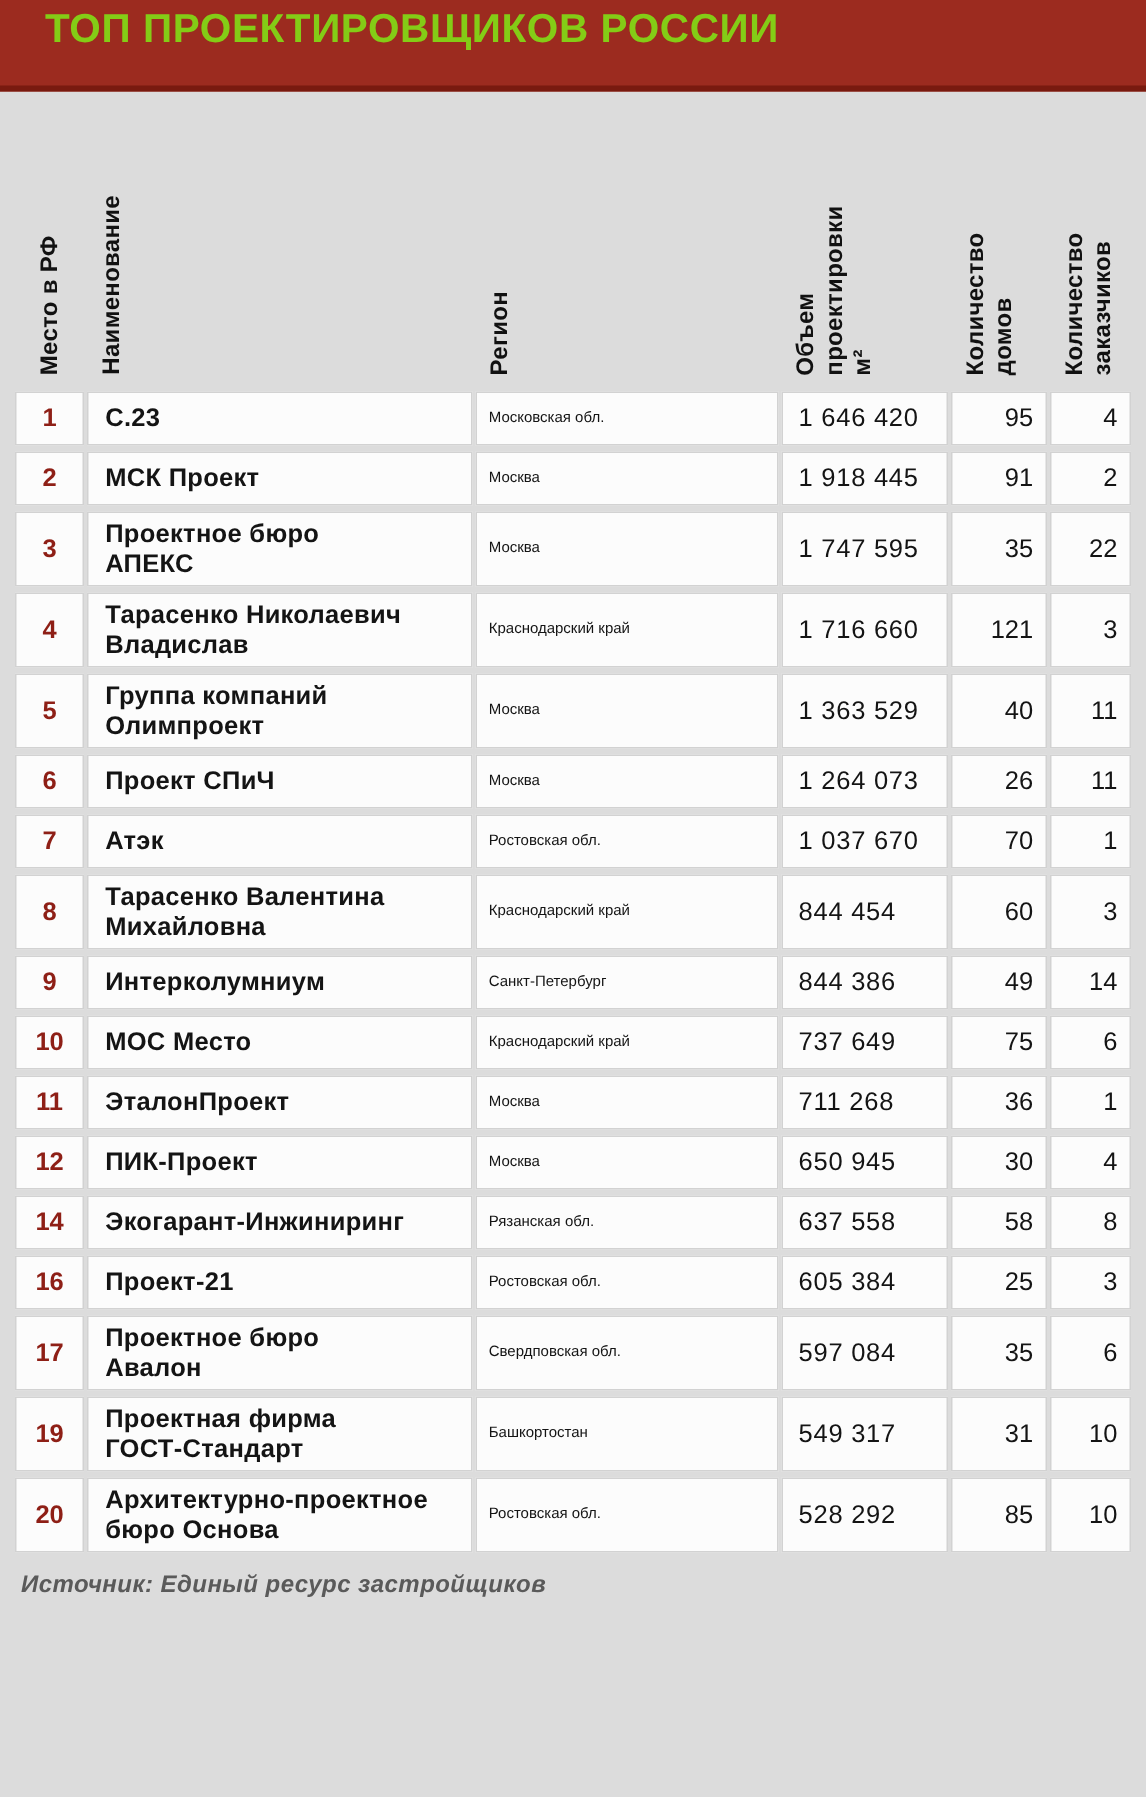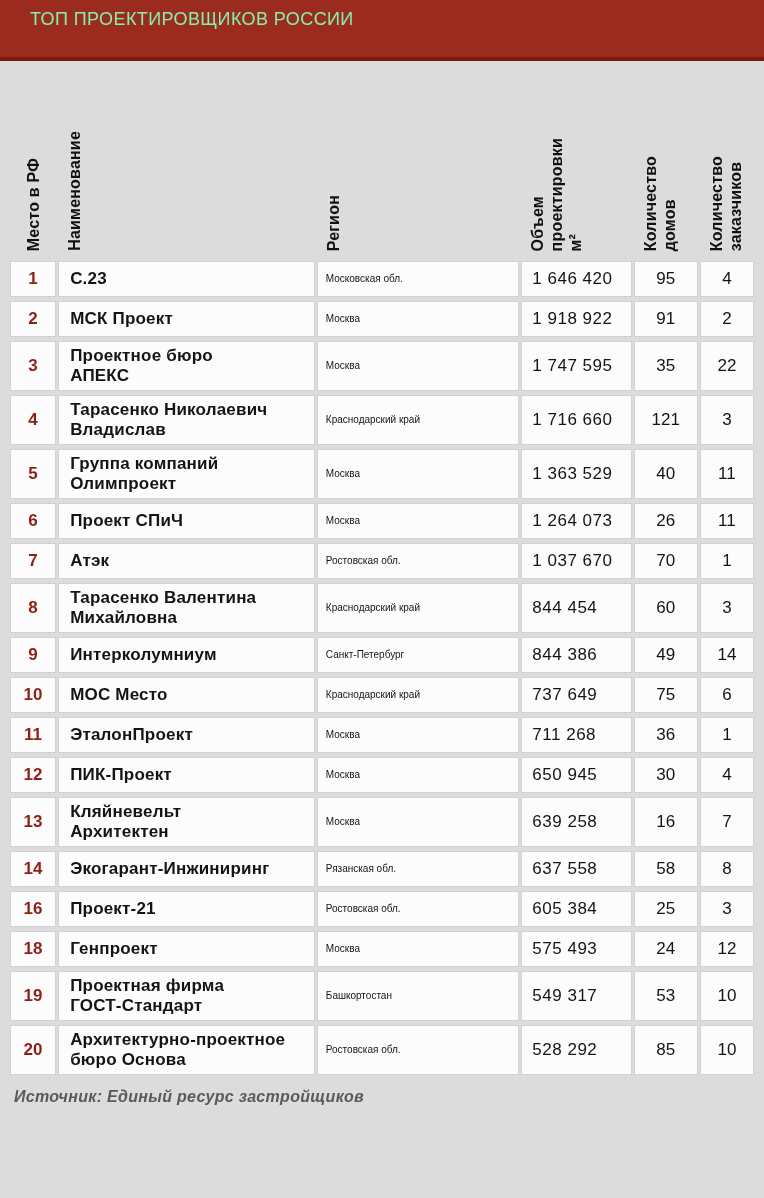--- a/index.html
+++ b/index.html
@@ -15,23 +15,23 @@
     overflow: hidden;
   }
   .banner {
     box-sizing: border-box;
     height: 61px;
     background: var(--banner-bg, #9c2b1f);
     border-bottom: 4px solid var(--banner-edge, #791a0f);
     padding: 6px 0 0 30px;
   }
   .banner .title-line {
-    color: #86efac;
-    font-weight: normal;
-    font-size: 18px;
+    color: #84cc16;
+    font-weight: bold;
+    font-size: 27px;
     line-height: 26px;
     letter-spacing: 0.4px;
     white-space: nowrap;
   }
   table.ranking {
     border-collapse: separate;
     border-spacing: 2px 4px;
     table-layout: fixed;
     width: 748px;
     margin: 0 0 0 8px;
@@ -79,21 +79,21 @@
     font-size: 17px;
   }
   td.name {
     font-weight: bold;
     white-space: pre-line;
     padding-left: 11px;
     letter-spacing: 0.2px;
   }
   td.region { font-size: 10px; }
   td.vol    { padding-left: 10px; letter-spacing: 0.5px; }
-  td.num    { text-align: center; }
+  td.num    { text-align: right; }
 
   .source-note {
     margin: 9px 0 0 14px;
     font-style: italic;
     font-weight: bold;
     font-size: 16px;
     letter-spacing: 0.3px;
     color: var(--footer-text, #5a5a5a);
   }
 </style>
@@ -147,21 +147,21 @@
           <td class="name">С.23</td>
           <td class="region">Московская обл.</td>
           <td class="vol">1 646 420</td>
           <td class="num">95</td>
           <td class="num">4</td>
         </tr>
         <tr>
           <td class="rank">2</td>
           <td class="name">МСК Проект</td>
           <td class="region">Москва</td>
-          <td class="vol">1 918 922</td>
+          <td class="vol">1 918 445</td>
           <td class="num">91</td>
           <td class="num">2</td>
         </tr>
         <tr>
           <td class="rank">3</td>
           <td class="name">Проектное бюро
 АПЕКС</td>
           <td class="region">Москва</td>
           <td class="vol">1 747 595</td>
           <td class="num">35</td>
@@ -236,59 +236,51 @@
         </tr>
         <tr>
           <td class="rank">12</td>
           <td class="name">ПИК-Проект</td>
           <td class="region">Москва</td>
           <td class="vol">650 945</td>
           <td class="num">30</td>
           <td class="num">4</td>
         </tr>
         <tr>
-          <td class="rank">13</td>
-          <td class="name">Кляйневельт
-Архитектен</td>
-          <td class="region">Москва</td>
-          <td class="vol">639 258</td>
-          <td class="num">16</td>
-          <td class="num">7</td>
-        </tr>
-        <tr>
           <td class="rank">14</td>
           <td class="name">Экогарант-Инжиниринг</td>
           <td class="region">Рязанская обл.</td>
           <td class="vol">637 558</td>
           <td class="num">58</td>
           <td class="num">8</td>
         </tr>
         <tr>
           <td class="rank">16</td>
           <td class="name">Проект-21</td>
           <td class="region">Ростовская обл.</td>
           <td class="vol">605 384</td>
           <td class="num">25</td>
           <td class="num">3</td>
         </tr>
         <tr>
-          <td class="rank">18</td>
-          <td class="name">Генпроект</td>
-          <td class="region">Москва</td>
-          <td class="vol">575 493</td>
-          <td class="num">24</td>
-          <td class="num">12</td>
+          <td class="rank">17</td>
+          <td class="name">Проектное бюро
+Авалон</td>
+          <td class="region">Свердповская обл.</td>
+          <td class="vol">597 084</td>
+          <td class="num">35</td>
+          <td class="num">6</td>
         </tr>
         <tr>
           <td class="rank">19</td>
           <td class="name">Проектная фирма
 ГОСТ-Стандарт</td>
           <td class="region">Башкортостан</td>
           <td class="vol">549 317</td>
-          <td class="num">53</td>
+          <td class="num">31</td>
           <td class="num">10</td>
         </tr>
         <tr>
           <td class="rank">20</td>
           <td class="name">Архитектурно-проектное
 бюро Основа</td>
           <td class="region">Ростовская обл.</td>
           <td class="vol">528 292</td>
           <td class="num">85</td>
           <td class="num">10</td>

